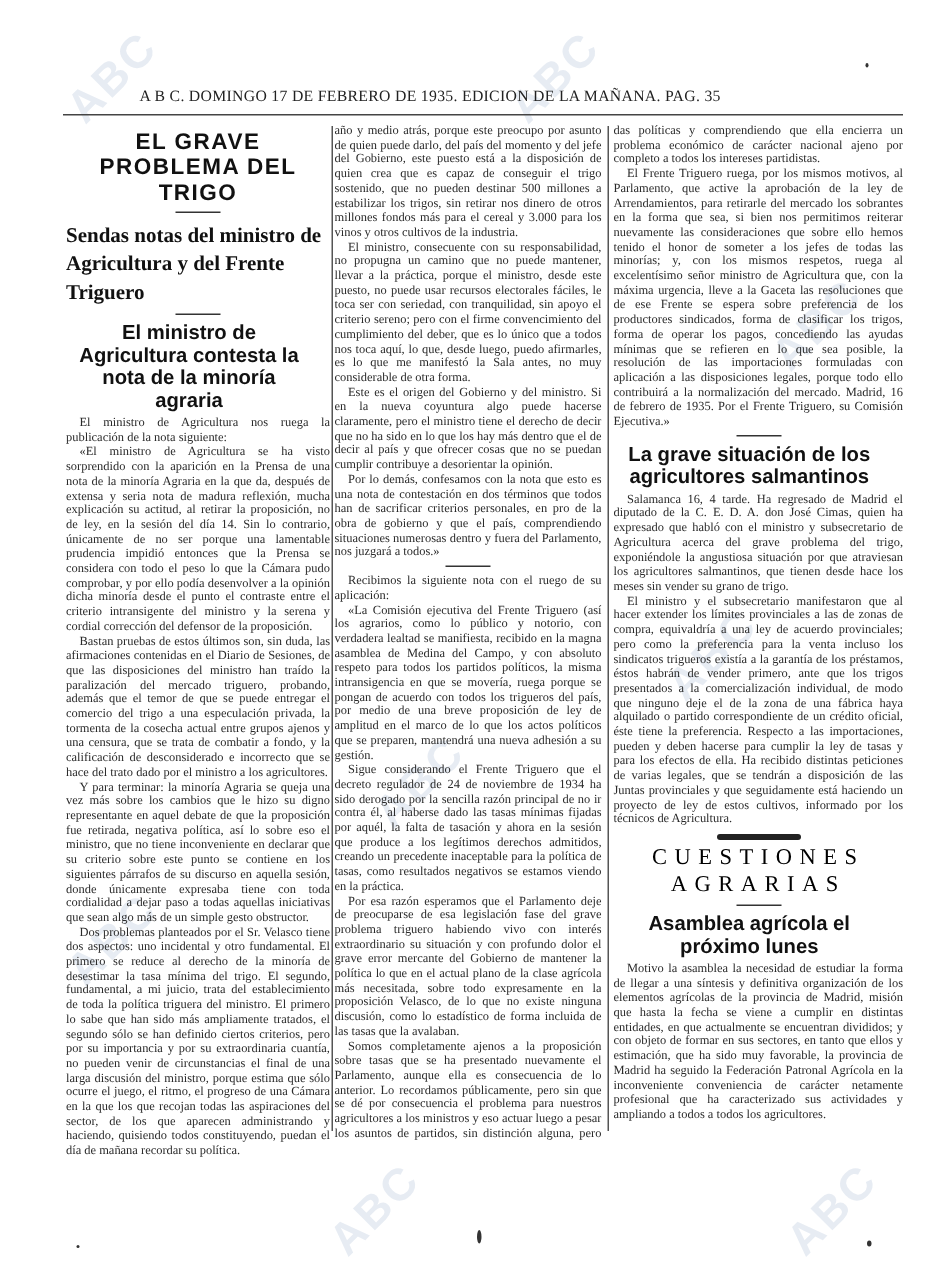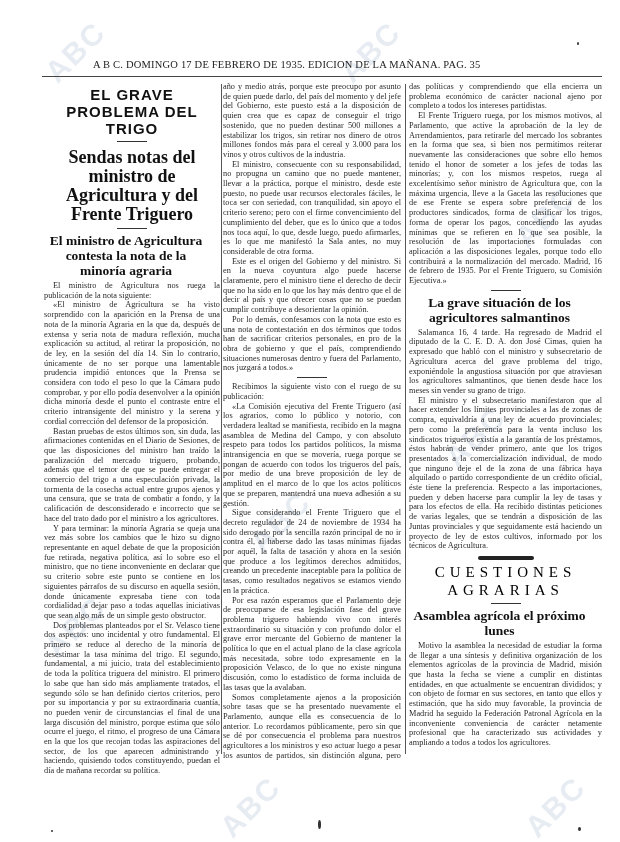--- a/index.html
+++ b/index.html
@@ -18,25 +18,25 @@
     .col2 { left: 223px; width: 178px; height: 680px; }
     .col3 { left: 409px; width: 193px; height: 680px; }
     .vrule { position: absolute; width: 1px; background: #555; }
     .vr1 { left: 221px; top: 84px; height: 670px; }
     .vr2 { left: 405px; top: 84px; height: 670px; }
     .h-big {
       font-family: "Liberation Sans", sans-serif; font-weight: bold; text-align: center;
       font-size: 15px; letter-spacing: 1px; line-height: 17px; margin: 4px 0 0 0; color: #111;
     }
     .h-sub {
-      font-family: "Liberation Serif", serif; font-weight: bold; text-align: center;
-      font-size: 18px; line-height: 19px; margin: 6px 0 4px 0; color: #111;
+      font-family: "Liberation Serif", serif; font-weight: bold; 
+      font-size: 14px; line-height: 19px; margin: 6px 0 4px 0; color: #111;
     }
     .h-mid {
-      font-family: Liberation Serif, serif; font-weight: bold; text-align: center;
+      font-family: Liberation Sans, sans-serif; font-weight: bold; text-align: center;
       font-size: 13.5px; line-height: 15px; margin: 4px 12px 3px 0; color: #111;
     }
     .h-spaced {
       font-family: "Liberation Serif", serif; text-align: center; font-size: 15px;
       letter-spacing: 5px; line-height: 18px; margin: 2px 0; color: #000000;
     }
     .short-rule { width: 30px; height: 1px; background: #333; margin: 4px auto; }
     .ornament { width: 56px; height: 4px; background: #222; margin: 5px auto 3px; border-radius: 2px; }
     p.body {
       font-family: Liberation Serif, serif; font-size: 8.3px; line-height: 9.7px;
@@ -80,21 +80,21 @@
   <p class="body">Dos problemas planteados por el Sr. Velasco tiene dos aspectos: uno incidental y otro fundamental. El primero se reduce al derecho de la minoría de desestimar la tasa mínima del trigo. El segundo, fundamental, a mi juicio, trata del establecimiento de toda la política triguera del ministro. El primero lo sabe que han sido más ampliamente tratados, el segundo sólo se han definido ciertos criterios, pero por su importancia y por su extraordinaria cuantía, no pueden venir de circunstancias el final de una larga discusión del ministro, porque estima que sólo ocurre el juego, el ritmo, el progreso de una Cámara en la que los que recojan todas las aspiraciones del sector, de los que aparecen administrando y haciendo, quisiendo todos constituyendo, puedan el día de mañana recordar su política.</p>
 
 </div>
 
 <div class="col col2">
   <p class="body" style="text-indent:0">año y medio atrás, porque este preocupo por asunto de quien puede darlo, del país del momento y del jefe del Gobierno, este puesto está a la disposición de quien crea que es capaz de conseguir el trigo sostenido, que no pueden destinar 500 millones a estabilizar los trigos, sin retirar nos dinero de otros millones fondos más para el cereal y 3.000 para los vinos y otros cultivos de la industria.</p>
   <p class="body">El ministro, consecuente con su responsabilidad, no propugna un camino que no puede mantener, llevar a la práctica, porque el ministro, desde este puesto, no puede usar recursos electorales fáciles, le toca ser con seriedad, con tranquilidad, sin apoyo el criterio sereno; pero con el firme convencimiento del cumplimiento del deber, que es lo único que a todos nos toca aquí, lo que, desde luego, puedo afirmarles, es lo que me manifestó la Sala antes, no muy considerable de otra forma.</p>
   <p class="body">Este es el origen del Gobierno y del ministro. Si en la nueva coyuntura algo puede hacerse claramente, pero el ministro tiene el derecho de decir que no ha sido en lo que los hay más dentro que el de decir al país y que ofrecer cosas que no se puedan cumplir contribuye a desorientar la opinión.</p>
   <p class="body">Por lo demás, confesamos con la nota que esto es una nota de contestación en dos términos que todos han de sacrificar criterios personales, en pro de la obra de gobierno y que el país, comprendiendo situaciones numerosas dentro y fuera del Parlamento, nos juzgará a todos.»</p>
   <div class="short-rule"></div>
-  <p class="body">Recibimos la siguiente visto con el ruego de su publicación:</p>
+  <p class="body">Recibimos la siguiente nota con el ruego de su aplicación:</p>
   <p class="body">«La Comisión ejecutiva del Frente Triguero (así los agrarios, como lo público y notorio, con verdadera lealtad se manifiesta, recibido en la magna asamblea de Medina del Campo, y con absoluto respeto para todos los partidos políticos, la misma intransigencia en que se movería, ruega porque se pongan de acuerdo con todos los trigueros del país, por medio de una breve proposición de ley de amplitud en el marco de lo que los actos políticos que se preparen, mantendrá una nueva adhesión a su gestión.</p>
   <p class="body">Sigue considerando el Frente Triguero que el decreto regulador de 24 de noviembre de 1934 ha sido derogado por la sencilla razón principal de no ir contra él, al haberse dado las tasas mínimas fijadas por aquél, la falta de tasación y ahora en la sesión que produce a los legítimos derechos admitidos, creando un precedente inaceptable para la política de tasas, como resultados negativos se estamos viendo en la práctica.</p>
   <p class="body">Por esa razón esperamos que el Parlamento deje de preocuparse de esa legislación fase del grave problema triguero habiendo vivo con interés extraordinario su situación y con profundo dolor el grave error mercante del Gobierno de mantener la política lo que en el actual plano de la clase agrícola más necesitada, sobre todo expresamente en la proposición Velasco, de lo que no existe ninguna discusión, como lo estadístico de forma incluida de las tasas que la avalaban.</p>
   <p class="body">Somos completamente ajenos a la proposición sobre tasas que se ha presentado nuevamente el Parlamento, aunque ella es consecuencia de lo anterior. Lo recordamos públicamente, pero sin que se dé por consecuencia el problema para nuestros agricultores a los ministros y eso actuar luego a pesar los asuntos de partidos, sin distinción alguna, pero muy especialmente a todos los que tienen significaciones agrarias, para que apoyen la proposición, dejando aparte las diferencias</p>
 </div>
 
 <div class="col col3">
   <p class="body" style="text-indent:0">das políticas y comprendiendo que ella encierra un problema económico de carácter nacional ajeno por completo a todos los intereses partidistas.</p>
   <p class="body">El Frente Triguero ruega, por los mismos motivos, al Parlamento, que active la aprobación de la ley de Arrendamientos, para retirarle del mercado los sobrantes en la forma que sea, si bien nos permitimos reiterar nuevamente las consideraciones que sobre ello hemos tenido el honor de someter a los jefes de todas las minorías; y, con los mismos respetos, ruega al excelentísimo señor ministro de Agricultura que, con la máxima urgencia, lleve a la Gaceta las resoluciones que de ese Frente se espera sobre preferencia de los productores sindicados, forma de clasificar los trigos, forma de operar los pagos, concediendo las ayudas mínimas que se refieren en lo que sea posible, la resolución de las importaciones formuladas con aplicación a las disposiciones legales, porque todo ello contribuirá a la normalización del mercado. Madrid, 16 de febrero de 1935. Por el Frente Triguero, su Comisión Ejecutiva.»</p>
   <div class="short-rule"></div>

